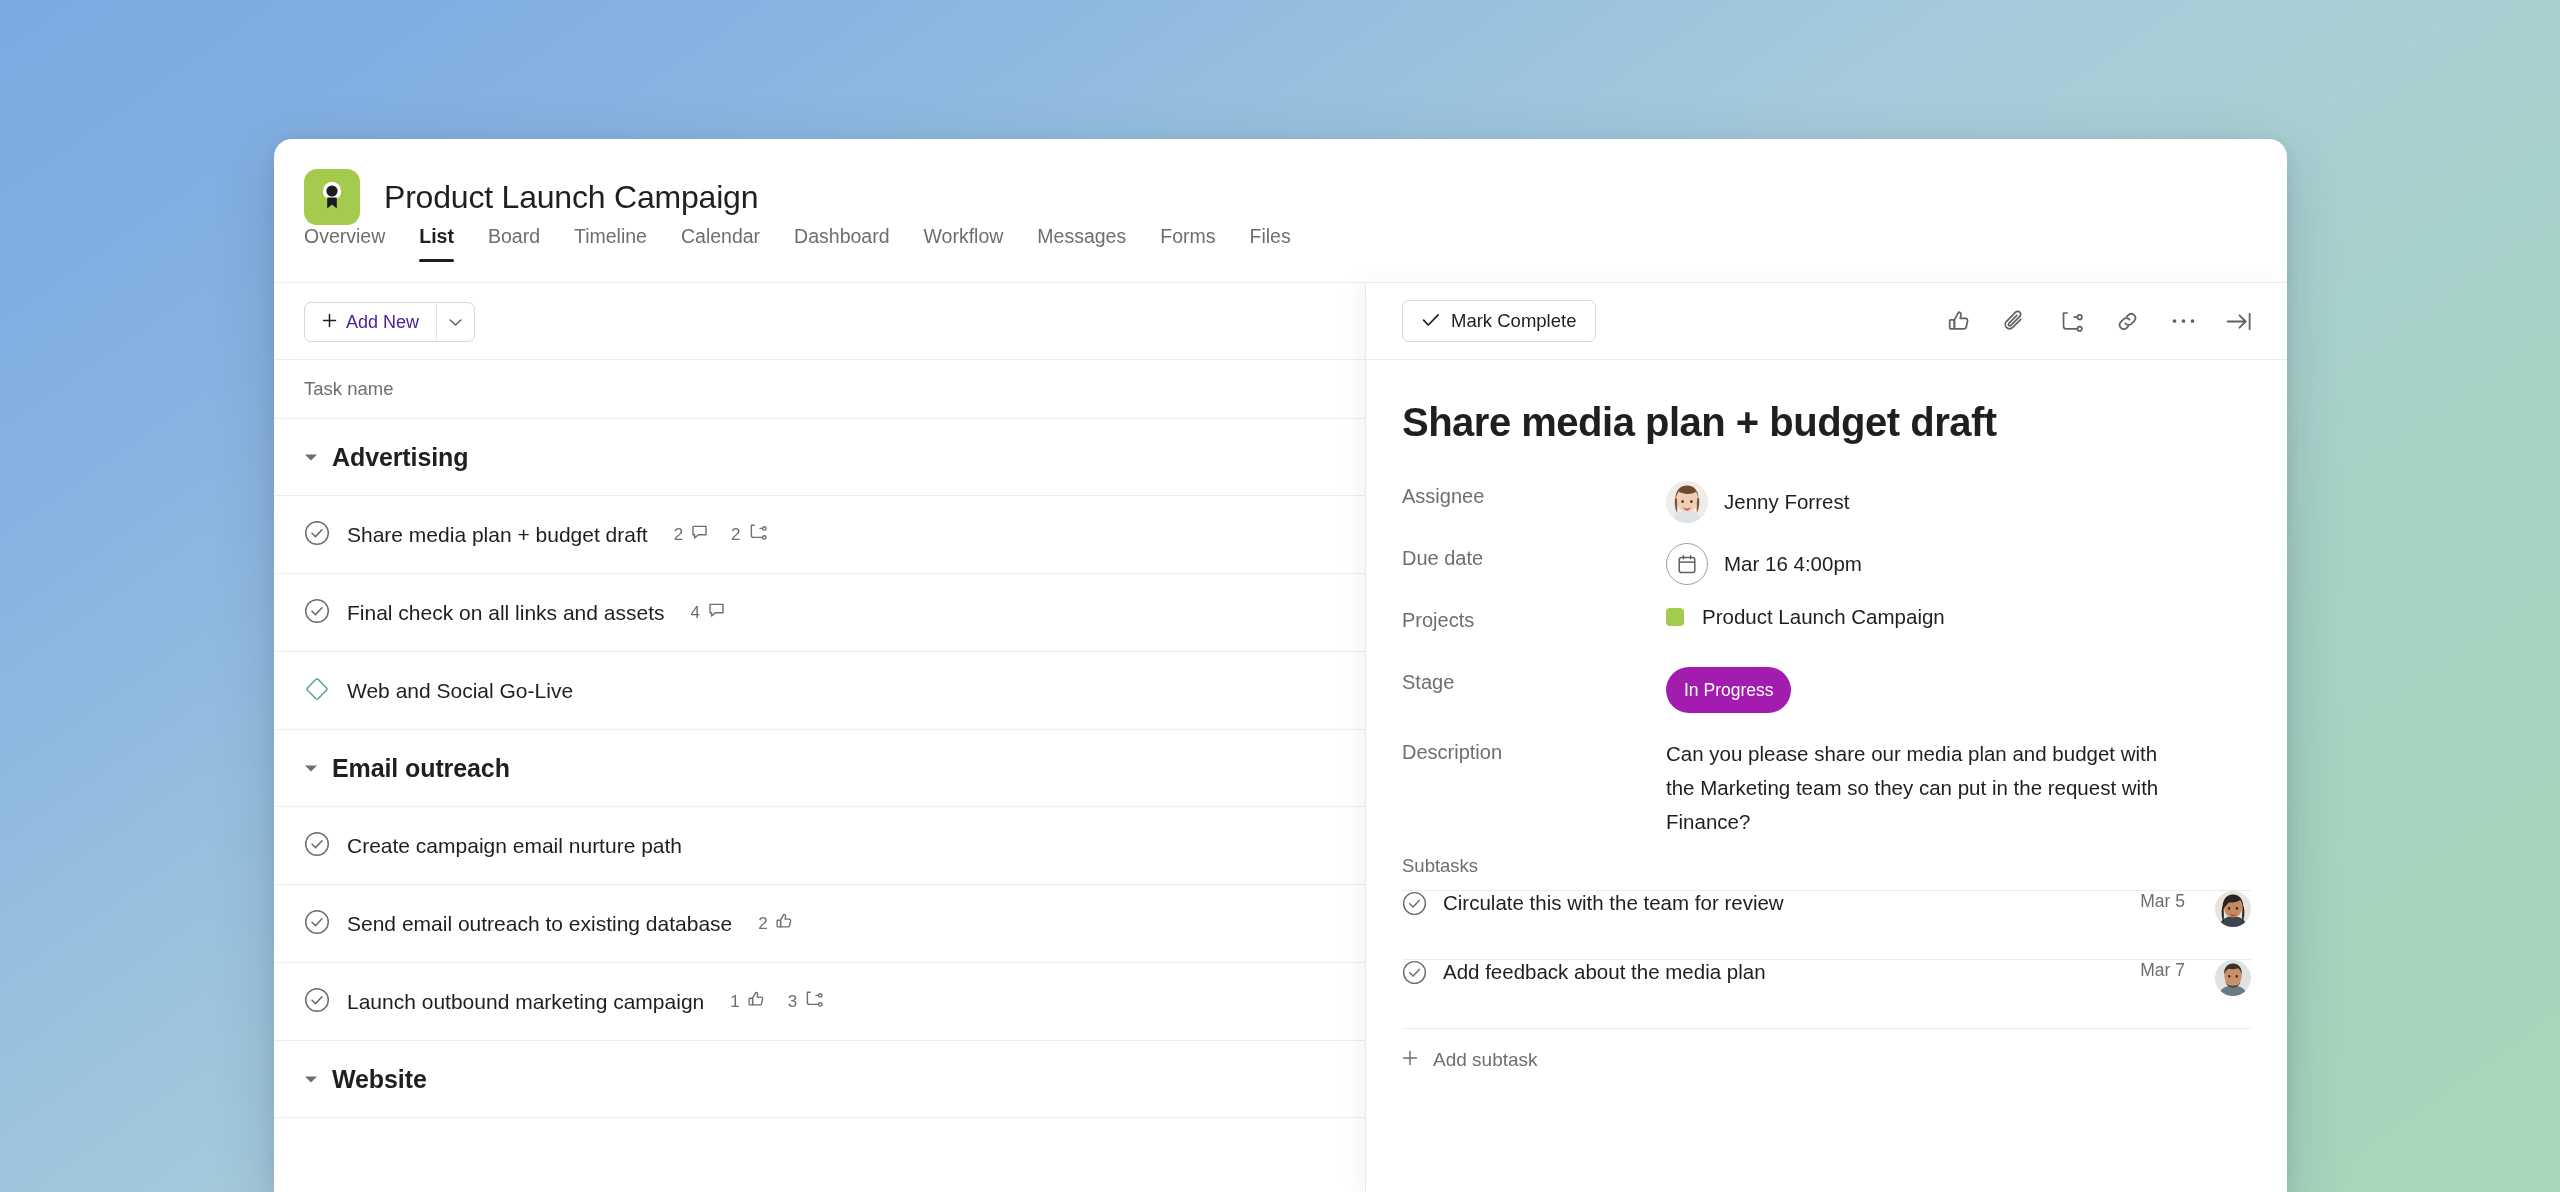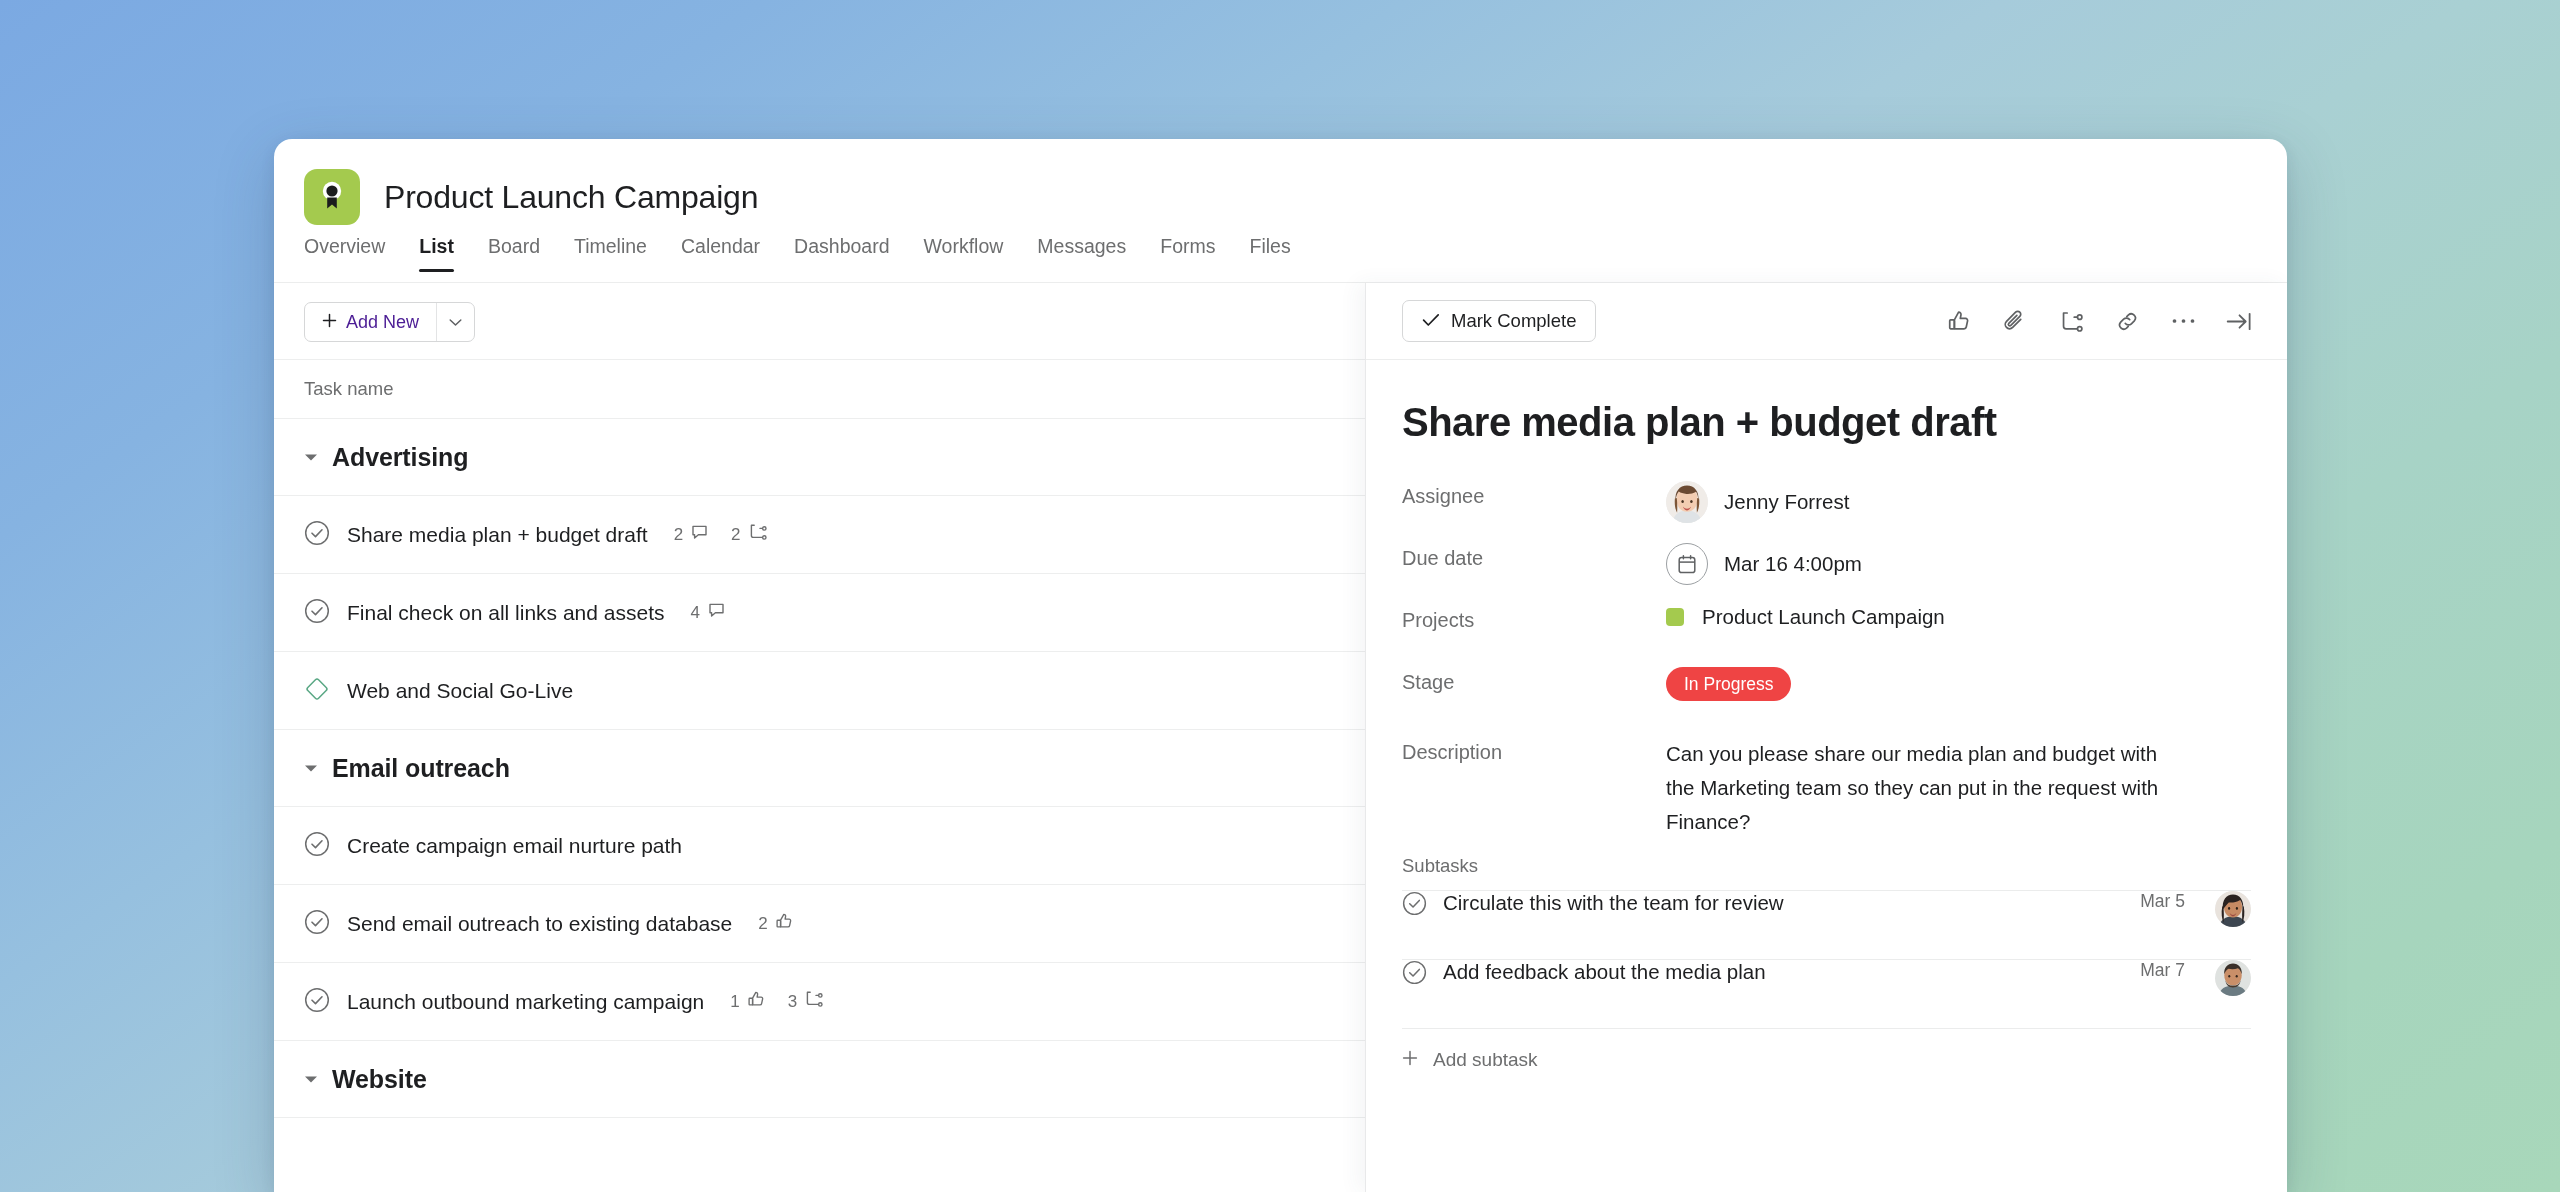--- a/index.html
+++ b/index.html
@@ -54,21 +54,21 @@
   .project-title {
     font-size: 32px;
     color: #1e1f21;
     letter-spacing: -.2px;
     white-space: nowrap;
   }
 
   
   .tabbar {
     display: flex;
-    align-items: center;
+    align-items: flex-start;
     gap: 0;
     padding: 0 0 0 30px;
     height: 58px;
     border-bottom: 1px solid #eceded;
     flex: none;
   }
   .tab {
     font-size: 19.5px;
     color: #6d6e6f;
     padding: 0 17px 14px 17px;
@@ -281,24 +281,24 @@
   .project-swatch {
     width: 18px; height: 18px;
     border-radius: 4px;
     background: #a4ca4e;
     flex: none;
     margin-right: 2px;
   }
   .stage-pill {
     display: inline-flex;
     align-items: center;
-    background: #ef4444;
+    background: #a21caf;
     color: #fff;
     border-radius: 999px;
-    height: 34px;
+    height: 46px;
     padding: 0 18px;
     font-size: 17.5px;
     white-space: nowrap;
   }
   .field-row.description { min-height: auto; margin-top: 8px; }
   .description-text {
     font-size: 20.5px;
     line-height: 34px;
     color: #1e1f21;
     max-width: 500px;

